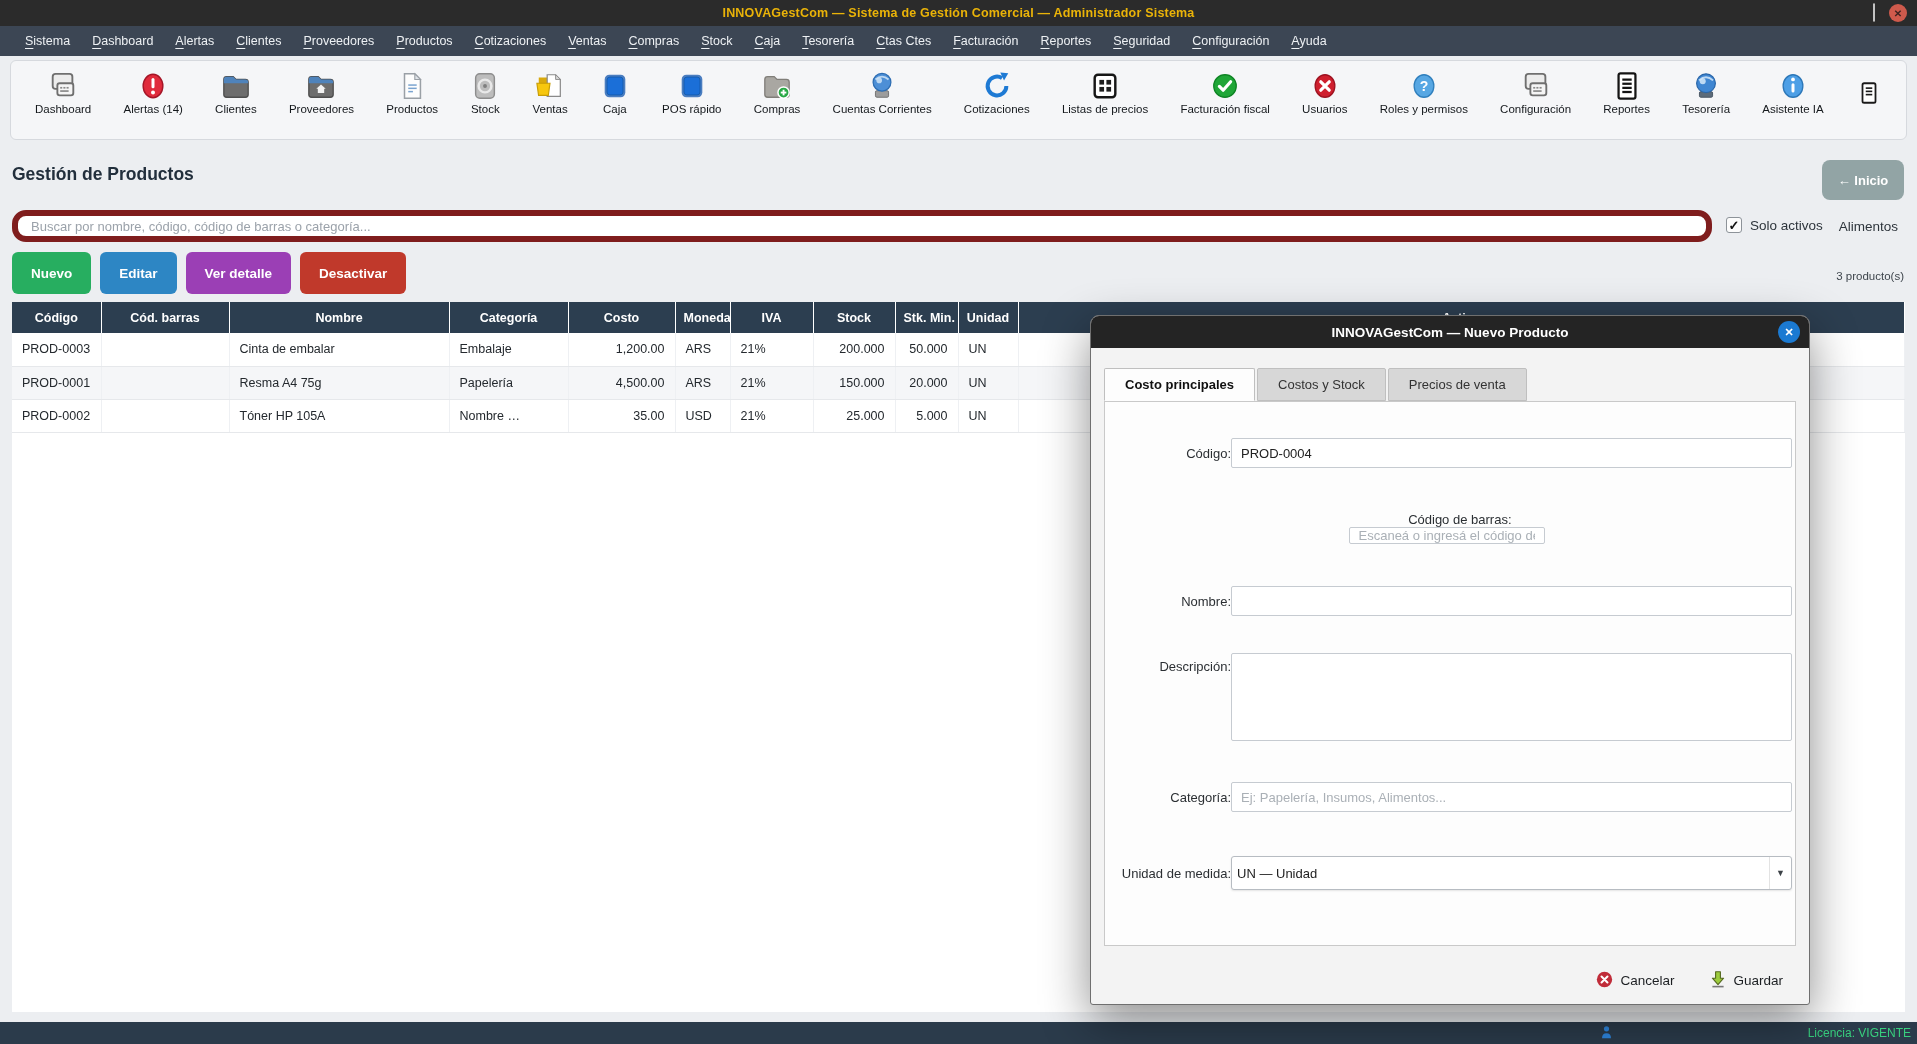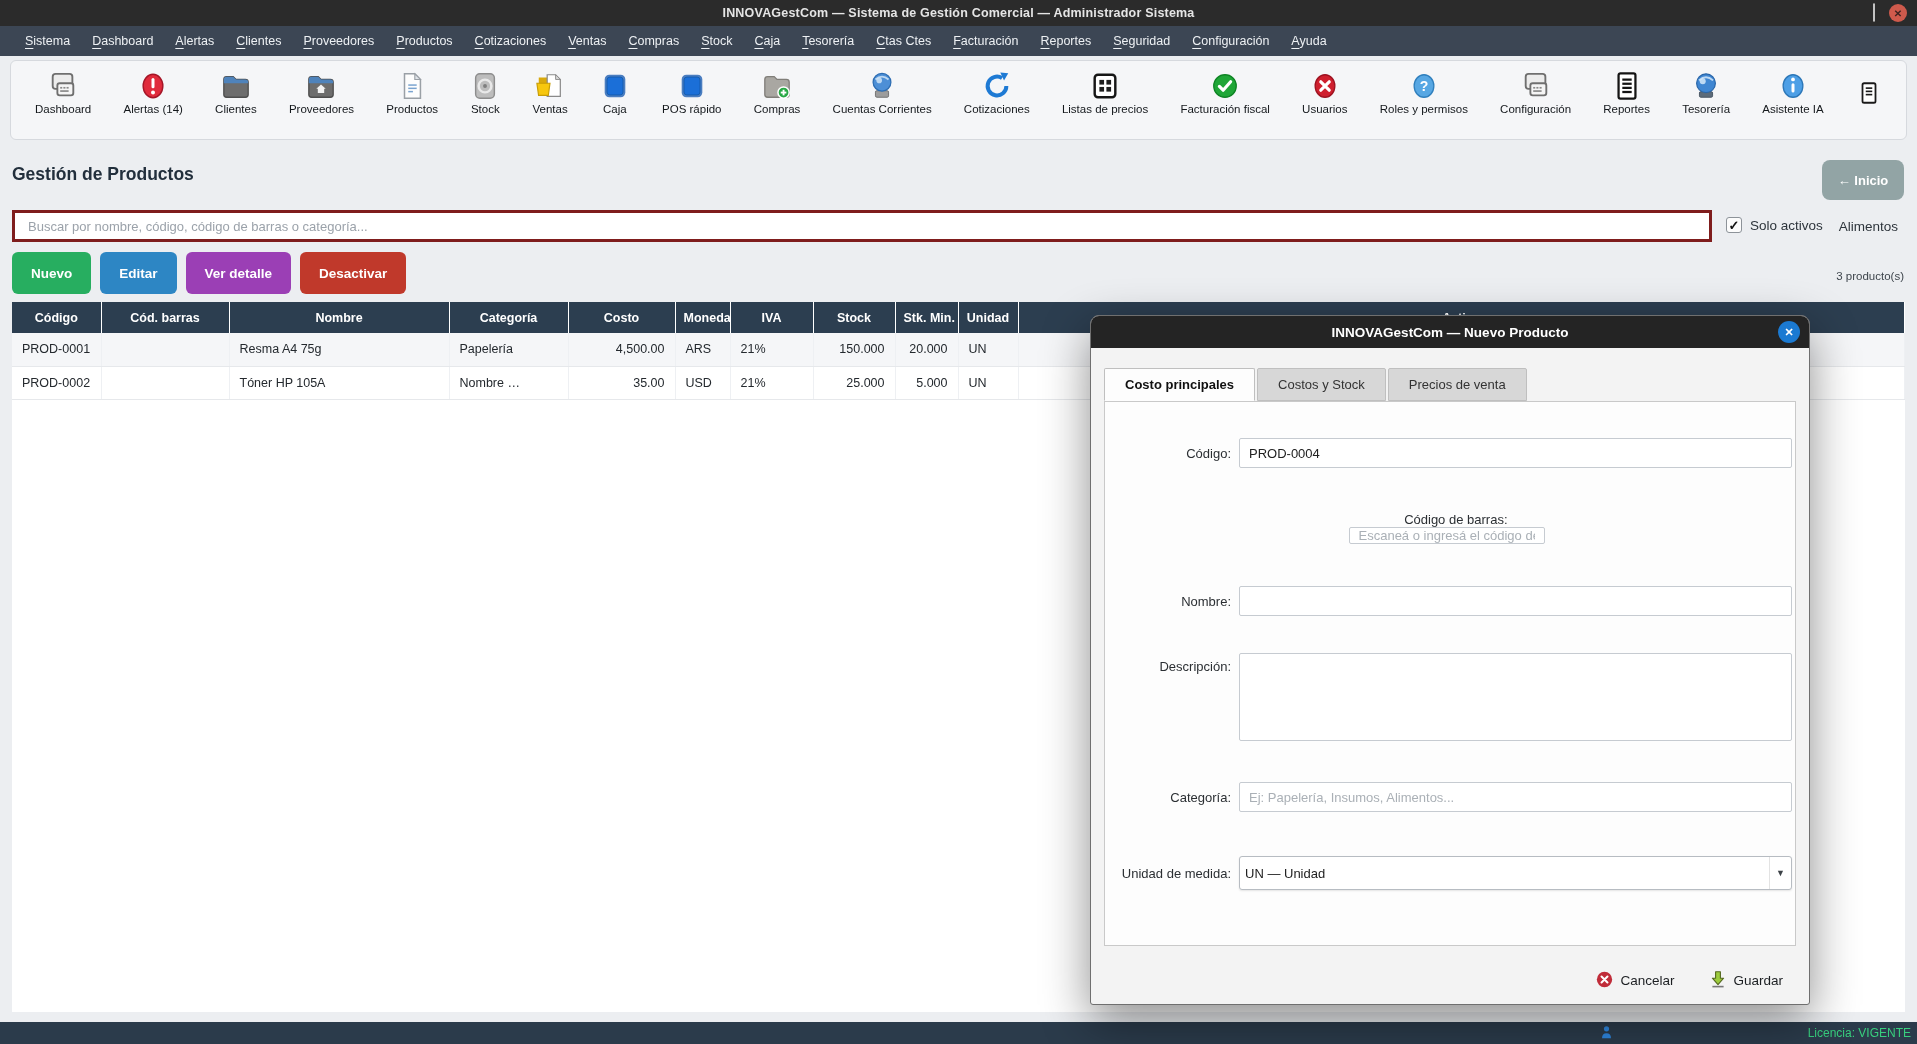--- a/index.html
+++ b/index.html
@@ -2,21 +2,21 @@
 <html><head>
 <meta charset="utf-8">
 <style>
   * { margin:0; padding:0; box-sizing:border-box; }
   html,body { width:1917px; height:1044px; }
   body { position:relative; overflow:hidden; background:#eceef1; font-family:"Liberation Sans",sans-serif; }
 
   
   .titlebar { position:absolute; top:0; left:0; right:0; height:26px; background:#2b2b2b;
               display:flex; align-items:center; justify-content:center; }
-  .titlebar .title { color:#e5e5e5; font-size:12.5px; font-weight:bold; letter-spacing:.2px; }
+  .titlebar .title { color:#eab308; font-size:12.5px; font-weight:bold; letter-spacing:.2px; }
   .win-controls { position:absolute; right:10px; top:0; height:26px; display:flex; align-items:center; gap:14px; }
   .win-min { width:10px; height:2px; background:#c3c3c3; margin-top:6px; }
   .win-max { width:10px; height:10px; border:1.5px solid #c3c3c3; border-radius:2px; }
   .win-close { width:18px; height:18px; border-radius:50%; background:#cf5a4c; display:flex; align-items:center; justify-content:center; }
   .win-close::after { content:"✕"; font-size:10px; font-weight:bold; color:#3d2320; }
 
   
   .menubar { position:absolute; top:26px; left:0; right:0; height:30px; background:#3c4654;
              display:flex; align-items:center; padding-left:14px; }
   .menu-item { color:#eef1f4; font-size:12.5px; padding:4px 11px; cursor:pointer; white-space:nowrap; }
@@ -30,21 +30,21 @@
   .tool-icon { height:31px; display:flex; align-items:flex-end; }
   .tool-label { font-size:11.5px; color:#14181c; white-space:nowrap; }
   .tool-mini { margin-top:5px; }
 
   
   .page-title { position:absolute; top:164px; left:12px; font-size:17.5px; font-weight:bold; color:#222f3c; }
   .home-btn { position:absolute; top:160px; right:13px; width:82px; height:40px; background:#92a4a5; border:none;
               border-radius:8px; color:#fff; font-weight:bold; font-size:13px; font-family:inherit; cursor:pointer; }
 
   .search-input { position:absolute; top:210px; left:12px; width:1700px; height:32px; background:#fff;
-                  border:3px solid #7f1d1d; border-radius:0; padding:0 13px; font-size:13px; color:#222; font-family:inherit; }
+                  border:6px solid #7f1d1d; border-radius:14px; padding:0 13px; font-size:13px; color:#222; font-family:inherit; }
   .search-input::placeholder { color:#9ba2aa; }
   .filter-activos { position:absolute; top:217px; left:1726px; display:flex; align-items:center; gap:8px; cursor:pointer; }
   .checkbox { width:16px; height:16px; background:#fcfcfc; border:1px solid #8d9399; border-radius:3px;
               display:flex; align-items:center; justify-content:center; }
   .checkbox.checked::after { content:"✓"; font-size:13px; font-weight:bold; color:#111; line-height:1; }
   .check-label, .refresh-btn { font-size:13.5px; color:#2e353c; }
   .refresh-btn { position:absolute; top:219px; right:19px; background:none; border:none; font-family:inherit; cursor:pointer; }
 
   .action-row { position:absolute; top:252px; left:12px; display:flex; gap:9px; }
   .action-btn { height:42px; padding:0 19px; border:none; border-radius:6px; color:#fff; font-weight:bold;
@@ -72,21 +72,21 @@
   .dialog-close::after { content:"✕"; color:#fff; font-size:11px; font-weight:bold; }
   .dlg-tabs { position:absolute; top:52px; left:13px; display:flex; z-index:3; }
   .dlg-tab { padding:8px 20px; font-size:13px; color:#333; background:#d7d7d7; border:1px solid #bfbfbf;
              margin-right:2px; border-radius:2px 2px 0 0; cursor:pointer; }
   .dlg-tab.active { background:#fdfdfd; color:#101010; font-weight:bold; border-bottom:1px solid #fdfdfd; }
   .dlg-frame { position:absolute; left:13px; right:13px; top:85px; bottom:58px; background:#fdfdfd;
                border:1px solid #c9c9c9; z-index:2; }
   .dlg-row { position:absolute; left:10px; right:17px; display:flex; align-items:center; z-index:4; }
   .dlg-row.row-top { align-items:flex-start; }
   .dlg-row.row-top .dlg-label { margin-top:6px; }
-  .dlg-label { width:130px; flex:none; text-align:right; margin-right:8px; font-size:13px; color:#2b2f33; }
+  .dlg-label { width:130px; flex:none; text-align:right; font-size:13px; color:#2b2f33; }
   .dlg-input { flex:1; height:30px; background:#fff; border:1px solid #c6cbd1; border-radius:2px; padding:0 9px;
                font-size:13px; color:#222; font-family:inherit; }
   .dlg-input::placeholder, .dlg-textarea::placeholder { color:#aab0b6; }
   .dlg-textarea { flex:1; height:88px; background:#fff; border:1px solid #c6cbd1; border-radius:2px; resize:none;
                   padding:6px 9px; font-size:13px; color:#222; font-family:inherit; }
   .combo { flex:1; height:34px; background:#fff; border:1px solid #b7bcc2; border-radius:3px; display:flex;
            align-items:center; padding-left:5px; font-size:13px; color:#222; position:relative;
            box-shadow:0 1px 2px rgba(0,0,0,.1); cursor:pointer; }
   .combo-arrow { position:absolute; right:0; top:0; bottom:0; width:22px; display:flex; align-items:center;
                  justify-content:center; font-size:9px; color:#3c4247; border-left:1px solid #e3e3e3; }
@@ -408,20 +408,33 @@
           <th>Costo</th>
           <th>Moneda</th>
           <th>IVA</th>
           <th>Stock</th>
           <th>Stk. Min.</th>
           <th>Unidad</th>
           <th>Activo</th>
         </tr>
       </thead>
       <tbody>
+        <tr>
+          <td class="al">PROD-0003</td>
+          <td class="al"></td>
+          <td class="al">Cinta de embalar</td>
+          <td class="al">Embalaje</td>
+          <td class="ar">1,200.00</td>
+          <td class="al">ARS</td>
+          <td class="al">21%</td>
+          <td class="ar">200.000</td>
+          <td class="ar">50.000</td>
+          <td class="al">UN</td>
+          <td class="ac"></td>
+        </tr>
         <tr class="stripe">
           <td class="al">PROD-0001</td>
           <td class="al"></td>
           <td class="al">Resma A4 75g</td>
           <td class="al">Papelería</td>
           <td class="ar">4,500.00</td>
           <td class="al">ARS</td>
           <td class="al">21%</td>
           <td class="ar">150.000</td>
           <td class="ar">20.000</td>

